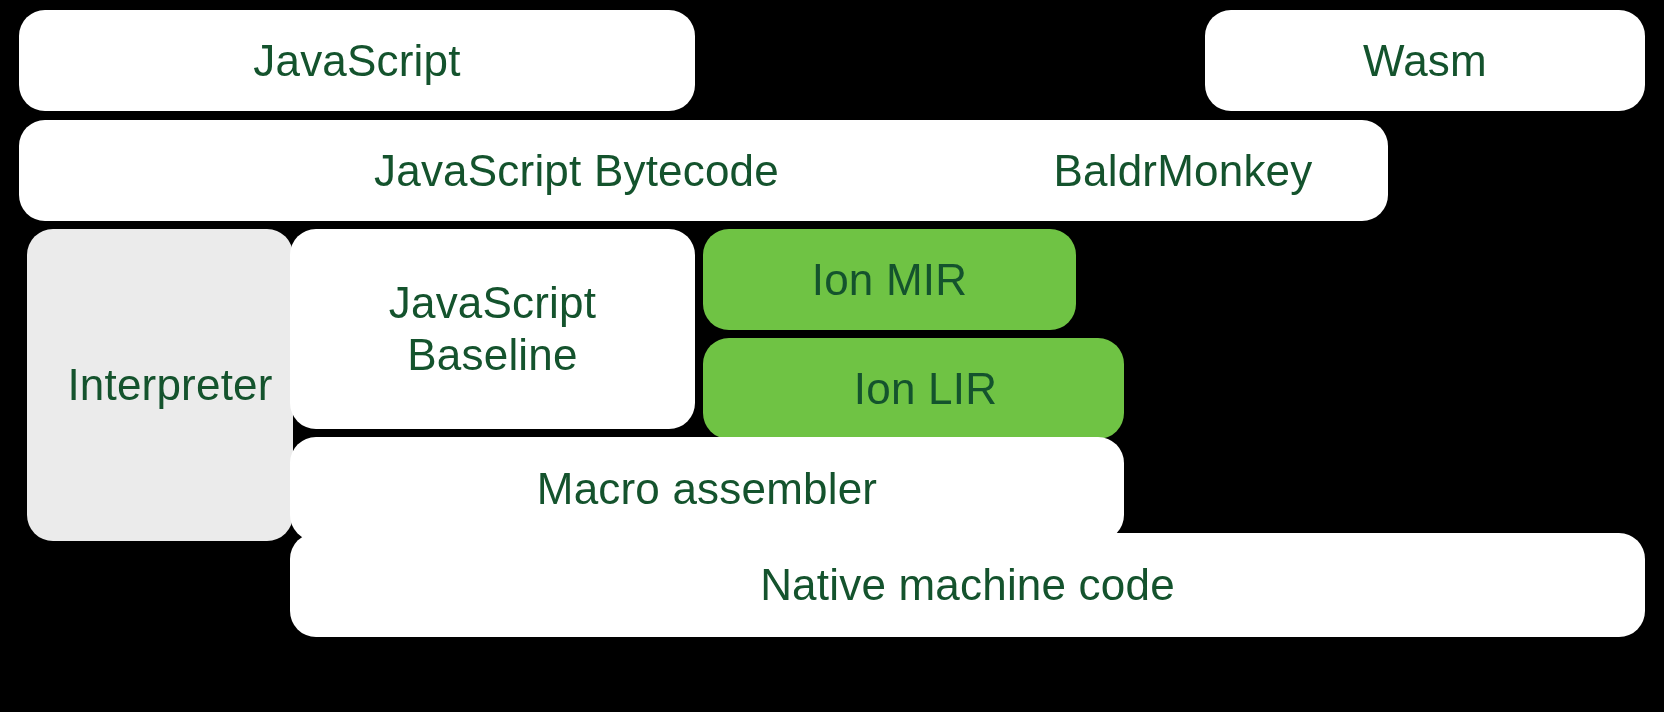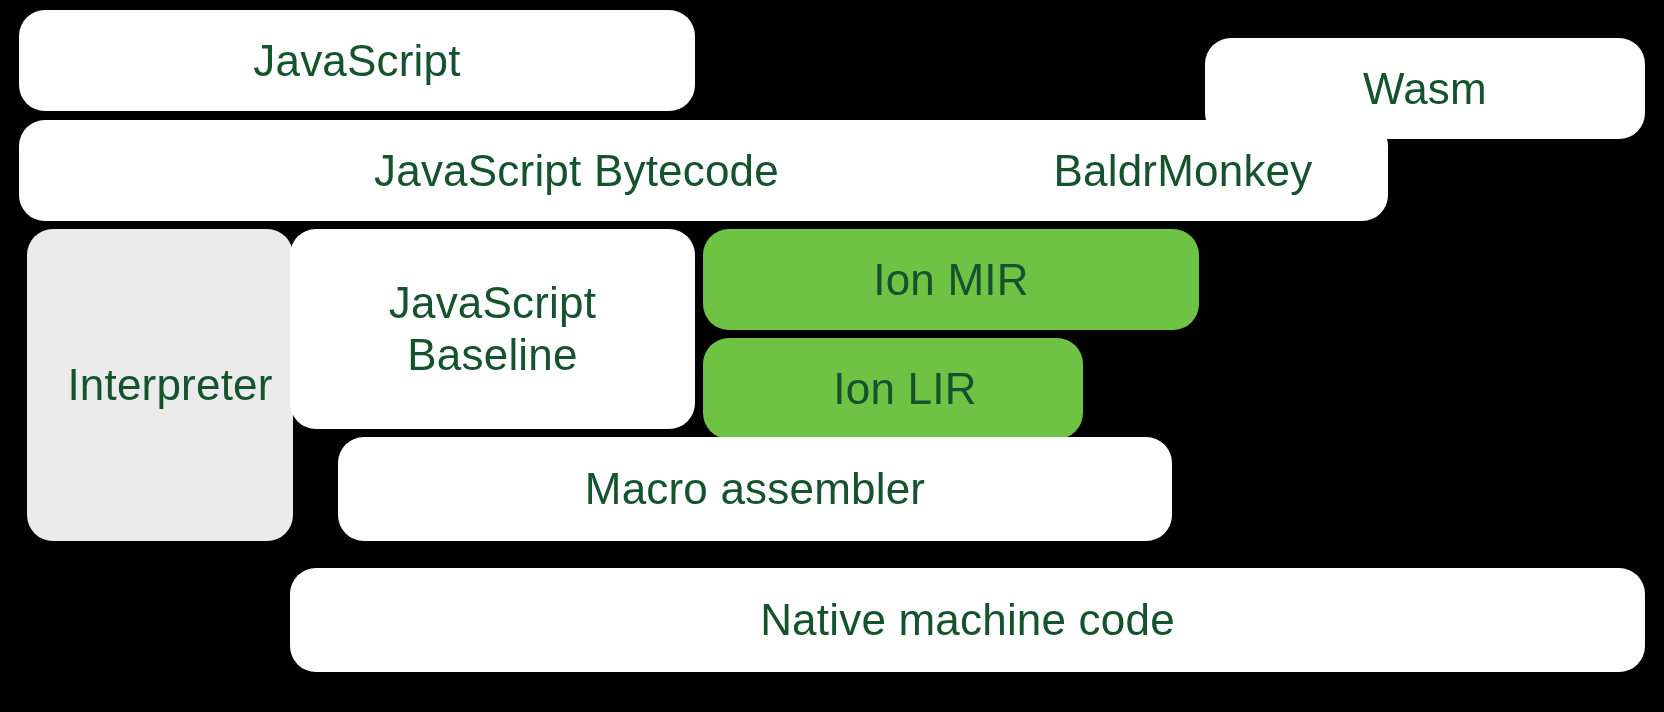--- a/index.html
+++ b/index.html
@@ -32,40 +32,40 @@
     white-space: pre-line;
     user-select: none;
   }
   .box.gray   { background: #ebebeb; }
   .box.green  { background: #6fc344; }
   .box.pink   { background: #f77e92; }
 
   
   #box-javascript      { left: 19px;   top: 10px;  width: 676px;  height: 101px; }
   #box-asmjs           { left: 705px;  top: 10px;  width: 493px;  height: 101px; }
-  #box-wasm            { left: 1205px; top: 10px;  width: 440px;  height: 101px; margin-top: 28px; }
+  #box-wasm            { left: 1205px; top: 10px;  width: 440px;  height: 101px; }
 
   
   #box-js-bytecode     { left: 19px;   top: 120px; width: 1115px;  height: 101px; }
   #box-baldrmonkey     { left: 978px;  top: 120px; width: 410px;  height: 101px; }
 
   
   #box-interpreter     { left: 27px;   top: 229px; width: 266px;  height: 312px; padding-left: 20px; }
 
   
   #box-js-baseline     { left: 290px;  top: 229px; width: 405px;  height: 200px; }
-  #box-ion-mir         { left: 703px;  top: 229px; width: 496px;  height: 101px; }
-  #box-ion-lir         { left: 703px;  top: 338px; width: 380px;  height: 101px; padding-left: 24px; }
+  #box-ion-mir         { left: 703px;  top: 229px; width: 373px;  height: 101px; }
+  #box-ion-lir         { left: 703px;  top: 338px; width: 421px;  height: 101px; padding-left: 24px; }
 
   
-  #box-macro-assembler { left: 290px;  top: 437px; width: 834px;  height: 104px; margin-left: 48px; }
+  #box-macro-assembler { left: 290px;  top: 437px; width: 834px;  height: 104px; }
   #box-cranelift       { left: 1132px; top: 334px; width: 513px;  height: 207px; }
 
   
-  #box-native-code     { left: 290px;  top: 568px; width: 1355px; height: 104px; }
+  #box-native-code     { left: 290px;  top: 533px; width: 1355px; height: 104px; }
 </style>
 </head>
 <body>
 
 <div id="stage">
 
   <div class="box" id="box-javascript">JavaScript</div>
 
 
   <div class="box" id="box-wasm">Wasm</div>

